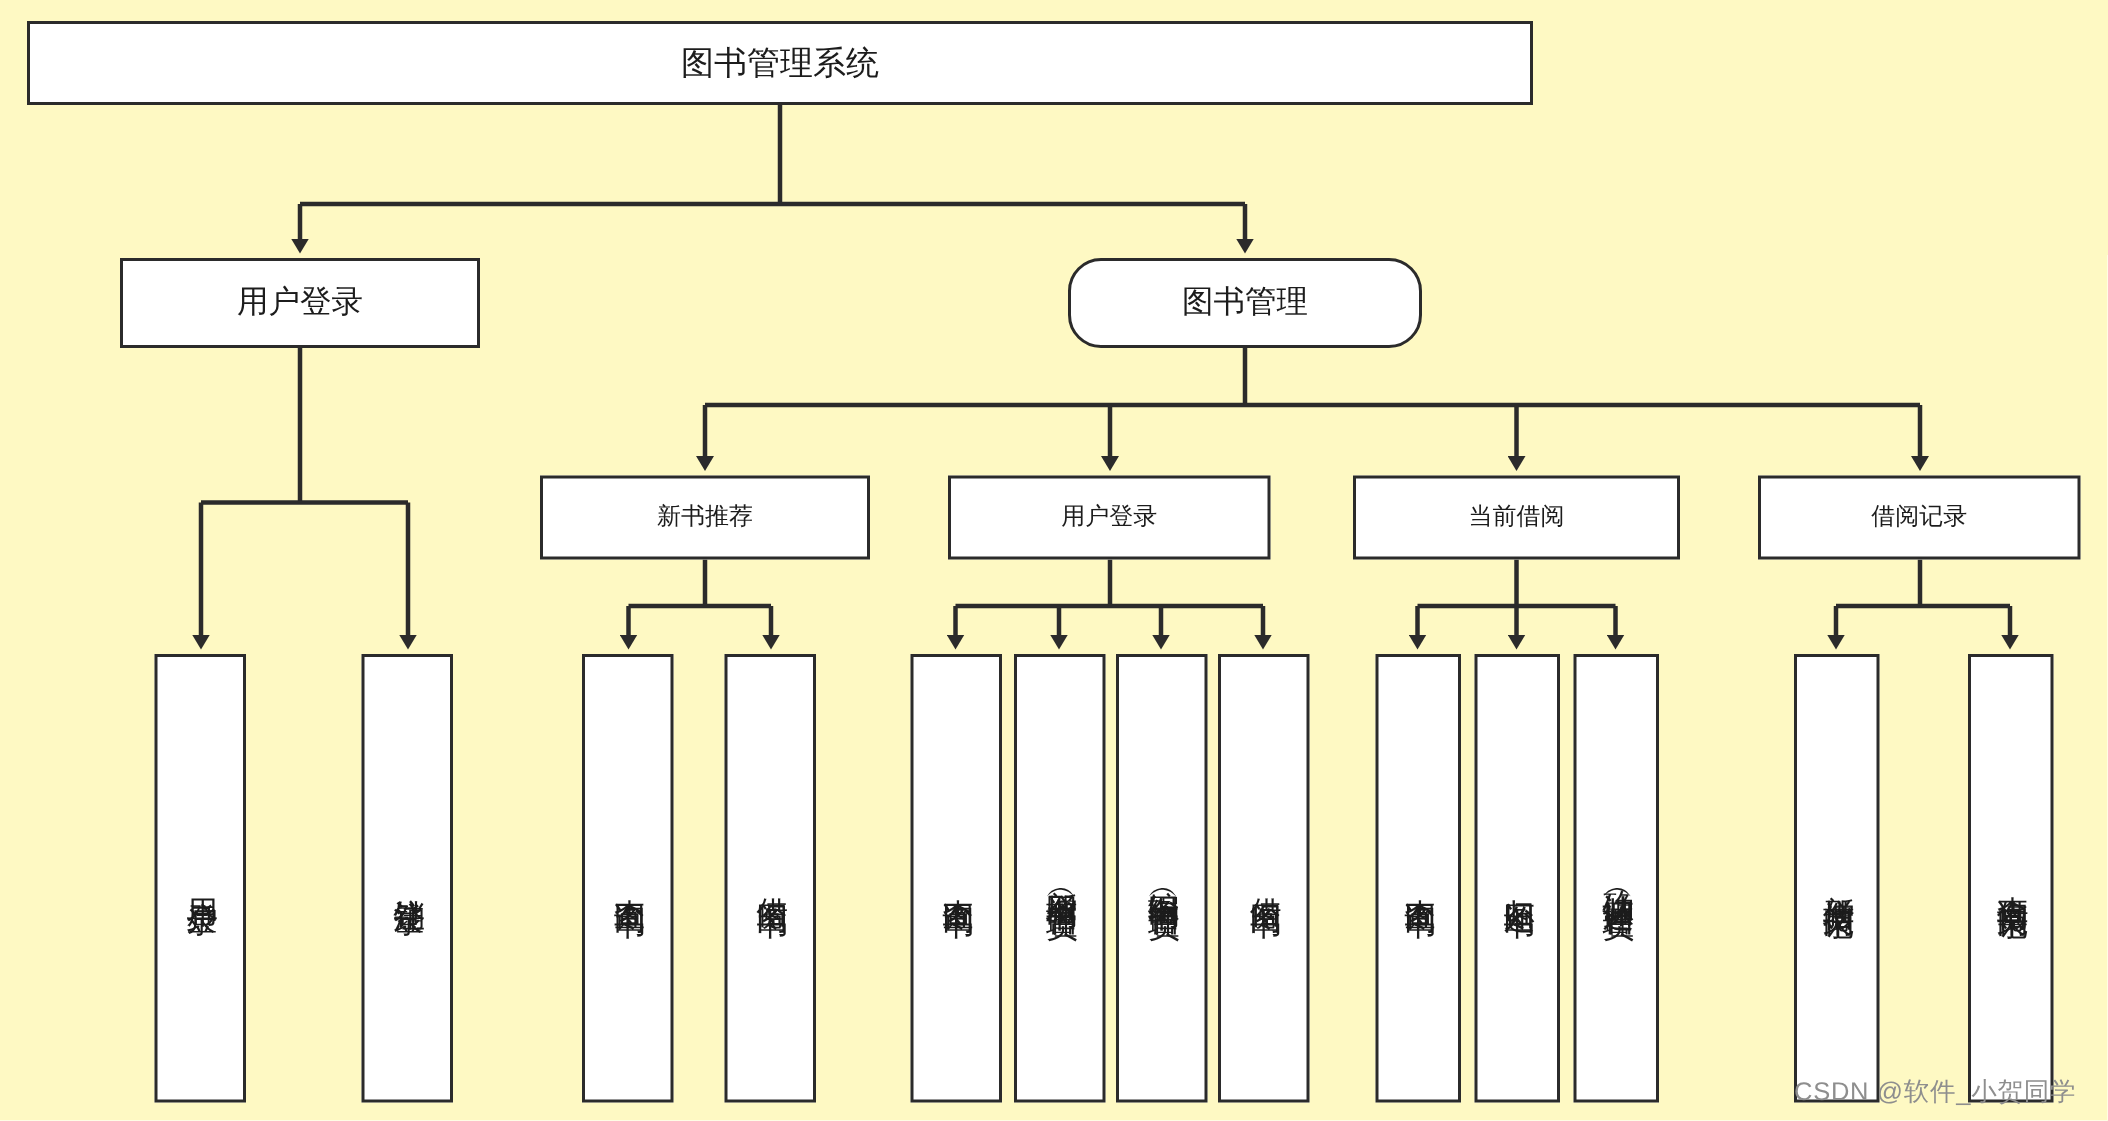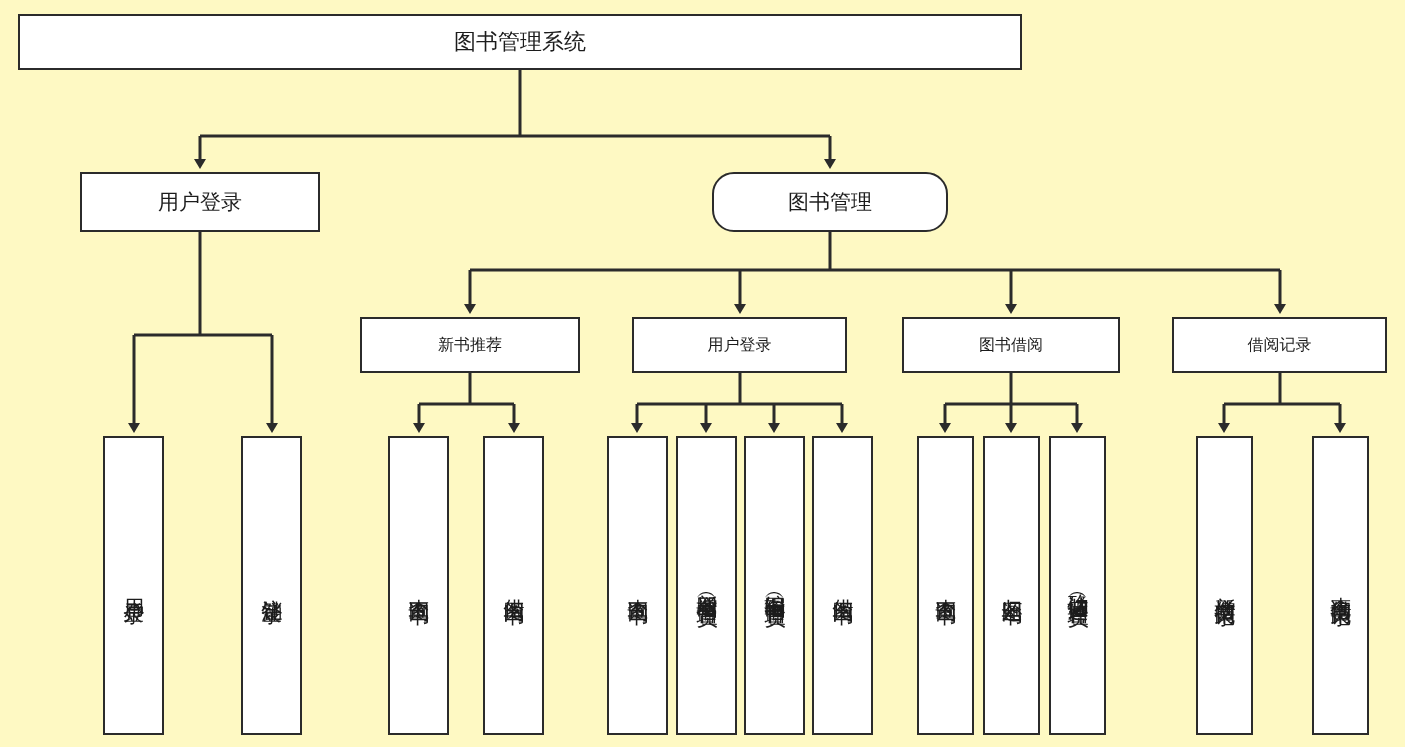--- a/index.html
+++ b/index.html
@@ -128,21 +128,21 @@
       <div class="node level1" style="left: 712px; top: 172px; width: 236px; height: 60px; border-radius: 22px;">
         <span class="htext">图书管理</span>
       </div>
       <div class="node level2" style="left: 360px; top: 317px; width: 220px; height: 56px;">
         <span class="htext">新书推荐</span>
       </div>
       <div class="node level2" style="left: 632px; top: 317px; width: 215px; height: 56px;">
         <span class="htext">用户登录</span>
       </div>
       <div class="node level2" style="left: 902px; top: 317px; width: 218px; height: 56px;">
-        <span class="htext">图书借阅</span>
+        <span class="htext">当前借阅</span>
       </div>
       <div class="node level2" style="left: 1172px; top: 317px; width: 215px; height: 56px; justify-content: center;">
         <span class="htext">借阅记录</span>
       </div>
       <div class="node leaf" style="left: 103px; top: 436px; width: 61px; height: 299px;">
         <span class="vtext">用户登录</span>
       </div>
       <div class="node leaf" style="left: 241px; top: 436px; width: 61px; height: 299px;">
         <span class="vtext">注销登录</span>
       </div>
@@ -174,14 +174,15 @@
         <span class="vtext">确认归还（管理员）</span>
       </div>
       <div class="node leaf" style="left: 1196px; top: 436px; width: 57px; height: 299px;">
         <span class="vtext">新增借阅记录</span>
       </div>
       <div class="node leaf" style="left: 1312px; top: 436px; width: 57px; height: 299px;">
         <span class="vtext">查询借阅记录</span>
       </div>
     </div>
 
+  <div class="watermark" style="left: 1196px; top: 716px; color: rgb(142, 142, 142);">CSDN @软件_小贺同学</div>
 
 </div>
 
 </body></html>

